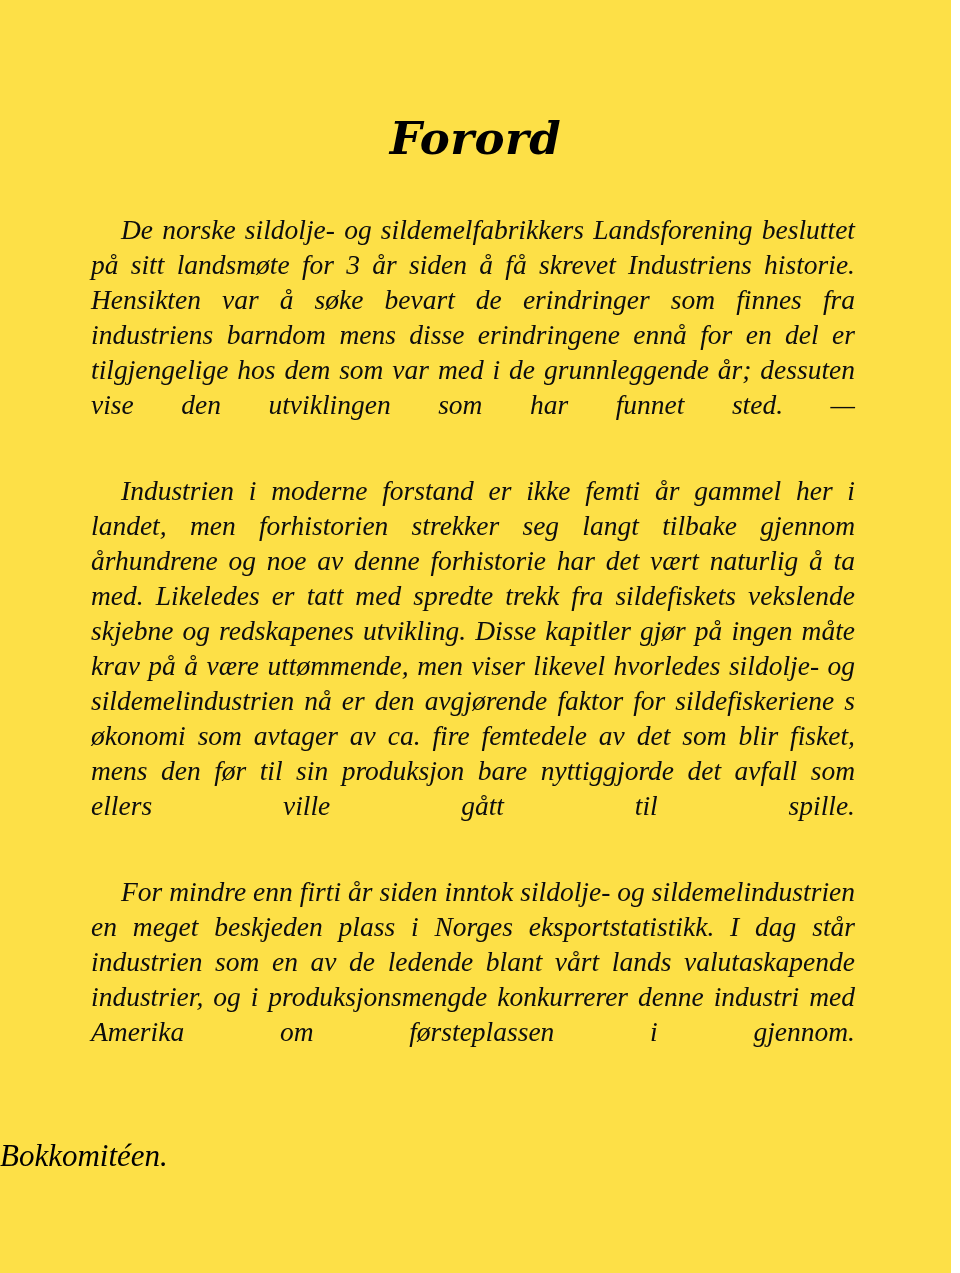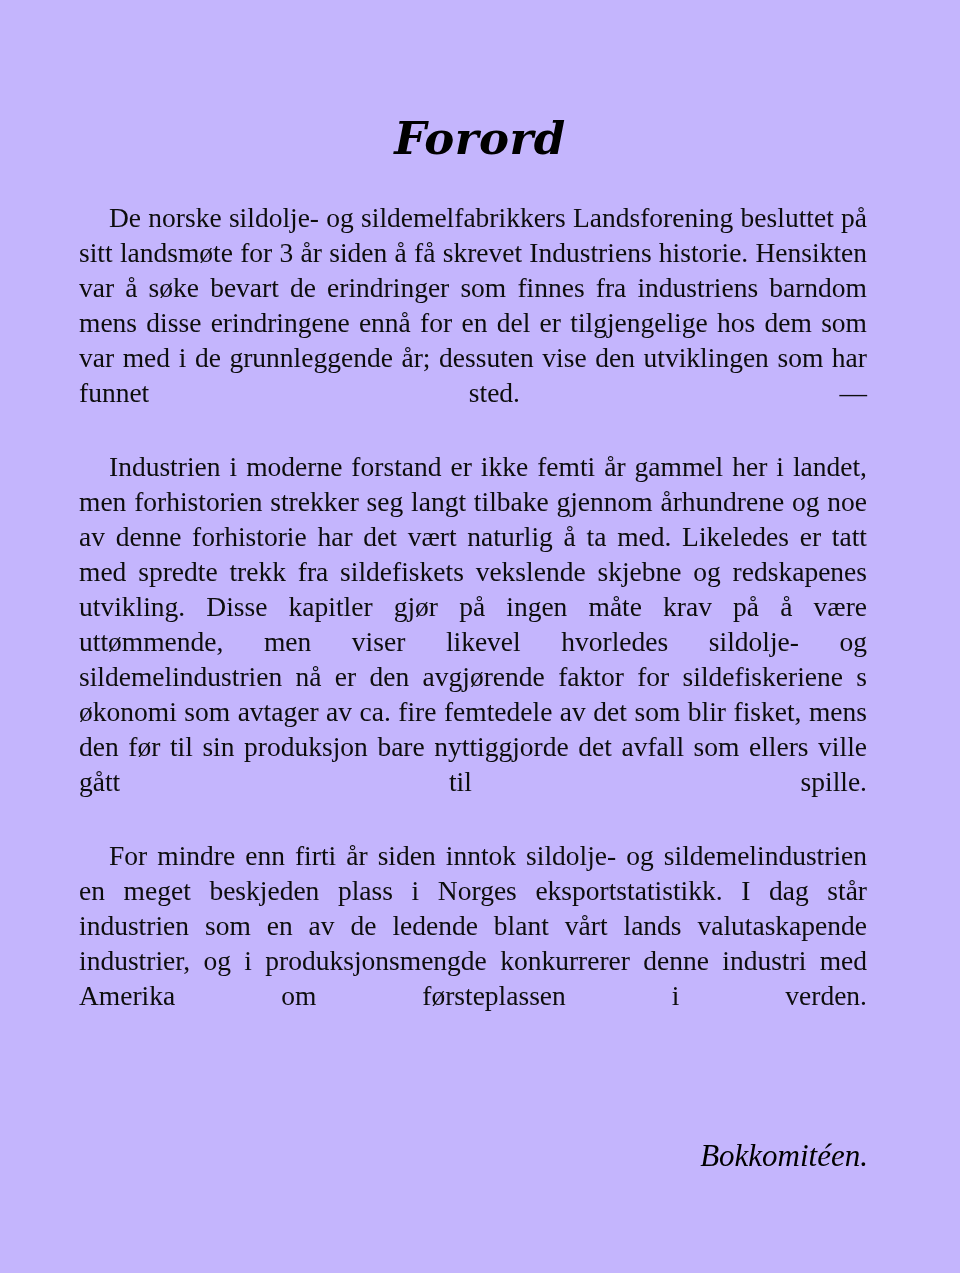--- a/index.html
+++ b/index.html
@@ -6,25 +6,24 @@
   html, body {
     margin: 0;
     padding: 0;
     background: #ffffff;
   }
 
   .page {
     position: relative;
     width: 951px;
     height: 1273px;
-    background: #c4b5fd;
+    background: #fde047;
     overflow: hidden;
     font-family: "Liberation Serif", "DejaVu Serif", serif;
     color: #0a0a0a;
-    padding-left: 9px;
   }
 
   
   .title {
     position: absolute;
     left: 0;
     right: 0;
     top: 86px;
     text-align: center;
     font-family: "DejaVu Serif", "Liberation Serif", serif;
@@ -45,54 +44,54 @@
     font-size: 27.5px;
     line-height: 35px;
     text-align: justify;
     text-justify: inter-word;
     -webkit-hyphens: none;
     hyphens: none;
     color: #0d0d0d;
   }
 
   .body-text p {
-    margin: 4px;
+    margin: 16px;
     text-indent: 30px;
     text-align: justify;
+    font-style: italic;
   }
 
   
   .body-text p:after {
     content: "";
     display: inline-block;
     width: 100%;
   }
 
   
   .signature {
     position: absolute;
     left: 0;
     right: 92px;
     top: 1138px;
-    text-align: right;
     font-family: "Liberation Serif", "DejaVu Serif", serif;
     font-style: italic;
     font-size: 31px;
     line-height: 1.15;
     color: #000000;
   }
 </style>
 </head>
 <body>
 
 <div class="page">
 
   <h1 class="title">Forord</h1>
 
   <div class="body-text">
     <p>De norske sildolje- og sildemelfabrikkers Landsforening besluttet på sitt landsmøte for 3 år siden å få skrevet Industriens historie. Hensikten var å søke bevart de erindringer som finnes fra industriens barndom mens disse erindringene ennå for en del er tilgjengelige hos dem som var med i de grunnleggende år; dessuten vise den utviklingen som har funnet sted. —</p>
     <p>Industrien i moderne forstand er ikke femti år gammel her i landet, men forhistorien strekker seg langt tilbake gjennom århundrene og noe av denne forhistorie har det vært naturlig å ta med. Likeledes er tatt med spredte trekk fra sildefiskets vekslende skjebne og redskapenes utvikling. Disse kapitler gjør på ingen måte krav på å være uttømmende, men viser likevel hvorledes sildolje- og sildemelindustrien nå er den avgjørende faktor for sildefiskeriene s økonomi som avtager av ca. fire femtedele av det som blir fisket, mens den før til sin produksjon bare nyttiggjorde det avfall som ellers ville gått til spille.</p>
-    <p>For mindre enn firti år siden inntok sildolje- og sildemelindustrien en meget beskjeden plass i Norges eksportstatistikk. I dag står industrien som en av de ledende blant vårt lands valutaskapende industrier, og i produksjonsmengde konkurrerer denne industri med Amerika om førsteplassen i verden.</p>
+    <p>For mindre enn firti år siden inntok sildolje- og sildemelindustrien en meget beskjeden plass i Norges eksportstatistikk. I dag står industrien som en av de ledende blant vårt lands valutaskapende industrier, og i produksjonsmengde konkurrerer denne industri med Amerika om førsteplassen i gjennom.</p>
   </div>
 
   <div class="signature">Bokkomitéen.</div>
 
 </div>
 
 </body></html>

